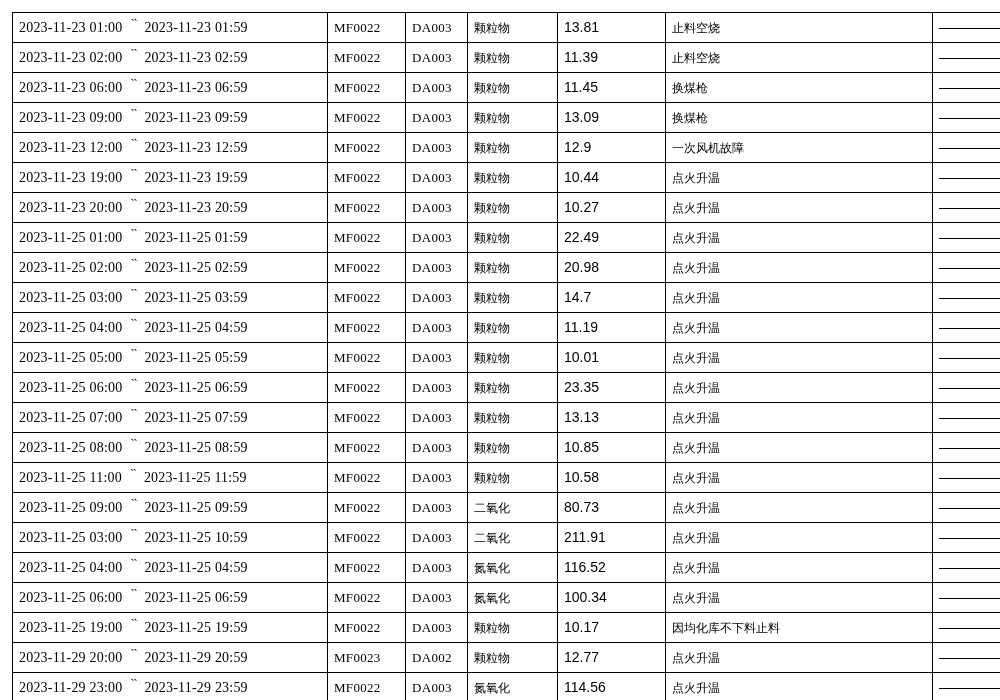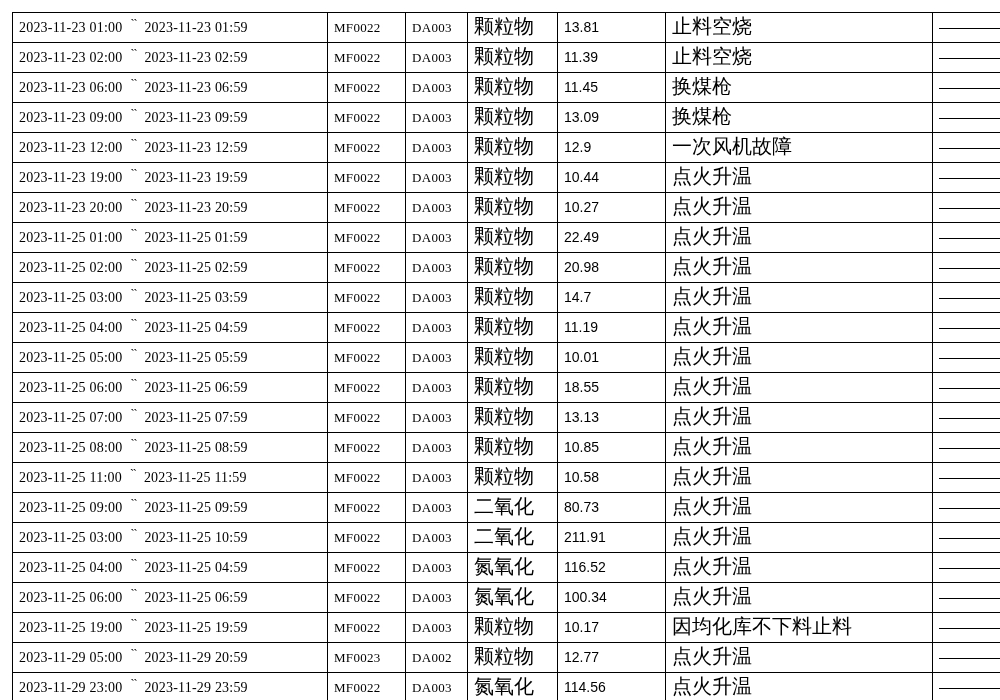--- a/index.html
+++ b/index.html
@@ -56,21 +56,21 @@
   .period .t { white-space: nowrap; }
   .period .sep {
     font-size: 12px;
     letter-spacing: -1px;
     padding: 0 2px;
     position: relative;
     top: -3px;
   }
   .cjk {
     font-family: Liberation Sans, sans-serif;
-    font-size: 20px;
+    font-size: 12px;
   }
   .num {
     font-family: Liberation Sans, sans-serif;
     font-size: 14px;
   }
   .code {
     font-family: "Liberation Serif", "DejaVu Serif", serif;
     font-size: 13px;
     letter-spacing: 0.3px;
   }
@@ -310,21 +310,21 @@
           <td>
             <div class="period">
               <span class="t">2023-11-25 06:00</span>
               <span class="sep">``</span>
               <span class="t">2023-11-25 06:59</span>
             </div>
           </td>
           <td><span class="code">MF0022</span></td>
           <td><span class="code">DA003</span></td>
           <td><span class="cjk">颗粒物</span></td>
-          <td><span class="num">18.55</span></td>
+          <td><span class="num">23.35</span></td>
           <td><span class="cjk">点火升温</span></td>
           <td class="extra">
             <div class="rule"></div>
           </td>
         </tr>
         <tr>
           <td>
             <div class="period">
               <span class="t">2023-11-25 07:00</span>
               <span class="sep">``</span>
@@ -455,21 +455,21 @@
           <td><span class="cjk">颗粒物</span></td>
           <td><span class="num">10.17</span></td>
           <td><span class="cjk">因均化库不下料止料</span></td>
           <td class="extra">
             <div class="rule"></div>
           </td>
         </tr>
         <tr>
           <td>
             <div class="period">
-              <span class="t">2023-11-29 05:00</span>
+              <span class="t">2023-11-29 20:00</span>
               <span class="sep">``</span>
               <span class="t">2023-11-29 20:59</span>
             </div>
           </td>
           <td><span class="code">MF0023</span></td>
           <td><span class="code">DA002</span></td>
           <td><span class="cjk">颗粒物</span></td>
           <td><span class="num">12.77</span></td>
           <td><span class="cjk">点火升温</span></td>
           <td class="extra">

